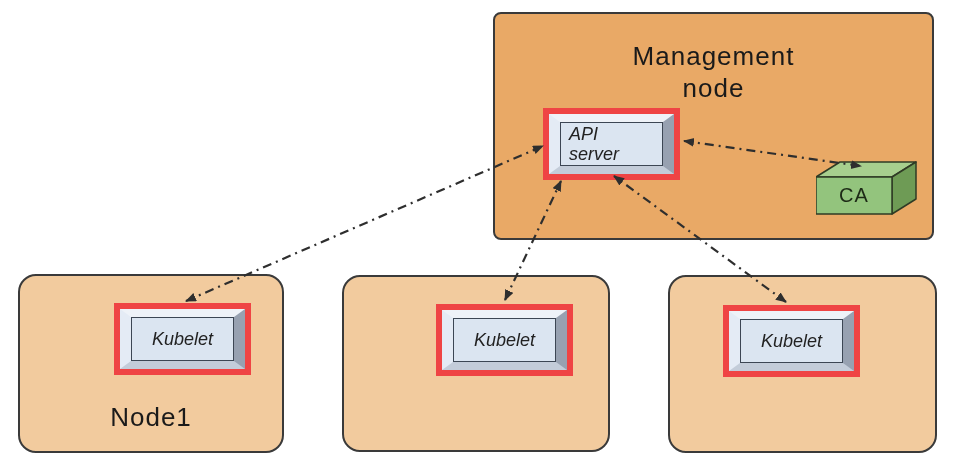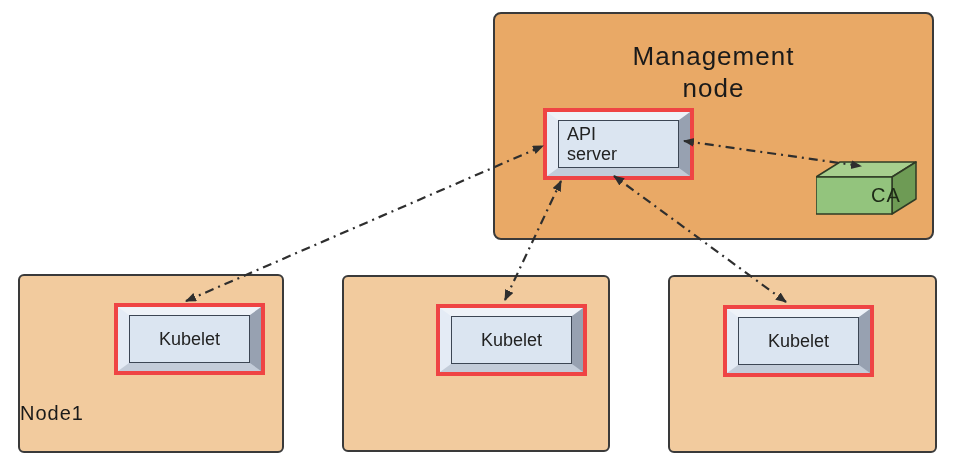--- a/index.html
+++ b/index.html
@@ -10,37 +10,37 @@
   }
   .round-box{
     position:absolute;box-sizing:border-box;
     border:2px solid var(--outline,#3a3a3a);
   }
   .mgmt{
     left:493px;top:12px;width:441px;height:228px;border-radius:8px;
     background:var(--management-fill,#e9a966);
   }
   .worker{
-    border-radius:6px;background:var(--node-fill,#f2cb9e);
+    border-radius:18px;background:var(--node-fill,#f2cb9e);
   }
   .worker1{left:18px;top:274px;width:266px;height:179px;}
   .worker2{left:342px;top:275px;width:268px;height:177px;}
   .worker3{left:668px;top:275px;width:269px;height:178px;}
   .mgmt-title{
     margin:26px auto 0;width:200px;text-align:center;
     font-size:26px;line-height:32px;letter-spacing:1px;font-weight:400;
   }
   .node-label{
-    position:absolute;left:0;right:0;top:126px;text-align:left;
-    font-size:20px;letter-spacing:1px;font-weight:400;
+    position:absolute;left:0;right:0;top:126px;text-align:center;
+    font-size:26px;letter-spacing:1px;font-weight:400;
   }
   
   .bevel-box{
-    position:absolute;box-sizing:border-box;width:151px;height:72px;
-    border:4px solid #ef4444;background:var(--bevel-bottom,#c3ccd9);
+    position:absolute;box-sizing:border-box;width:137px;height:72px;
+    border:6px solid #ef4444;background:var(--bevel-bottom,#c3ccd9);font-style:italic;
   }
   .bevel{
     position:absolute;inset:0;box-sizing:border-box;border-style:solid;
     border-width:8px 11px 8px 11px;
     border-color:var(--bevel-light,#eef2f8) var(--bevel-right,#97a1b1) var(--bevel-bottom,#c3ccd9) var(--bevel-left,#e4ebf5);
   }
   .face{
     position:absolute;left:11px;right:11px;top:8px;bottom:8px;
     background:var(--box-face,#dbe5f1);border:1px solid #3c4654;
     display:flex;align-items:center;
@@ -53,21 +53,21 @@
   }
   .api-box{left:48px;top:94px;}
   .kube1{left:94px;top:27px;}
   .kube2{left:92px;top:27px;}
   .kube3{left:53px;top:28px;}
   
   .ca-wrap{position:absolute;left:321px;top:146px;width:101px;height:57px;}
   .ca-label{
     position:absolute;left:0;top:17px;width:76px;height:37px;
     display:flex;align-items:center;justify-content:center;
-    font-size:20px;letter-spacing:1px;color:#1d2a16;padding-left:32px;
+    font-size:20px;letter-spacing:1px;color:#1d2a16;
   }
   .ca-front{fill:var(--ca-front,#93c47d);}
   .ca-top{fill:var(--ca-top,#a7cf8e);}
   .ca-side{fill:var(--ca-side,#6e9b55);}
   .ca-edge{stroke:#2f3b25;stroke-width:1.5;stroke-linejoin:round;}
   
   #arrows{position:absolute;left:0;top:0;pointer-events:none;}
   .arrow{
     stroke:var(--arrow,#2e2e2e);stroke-width:2.2;fill:none;
     stroke-dasharray:9 5 2 5;

